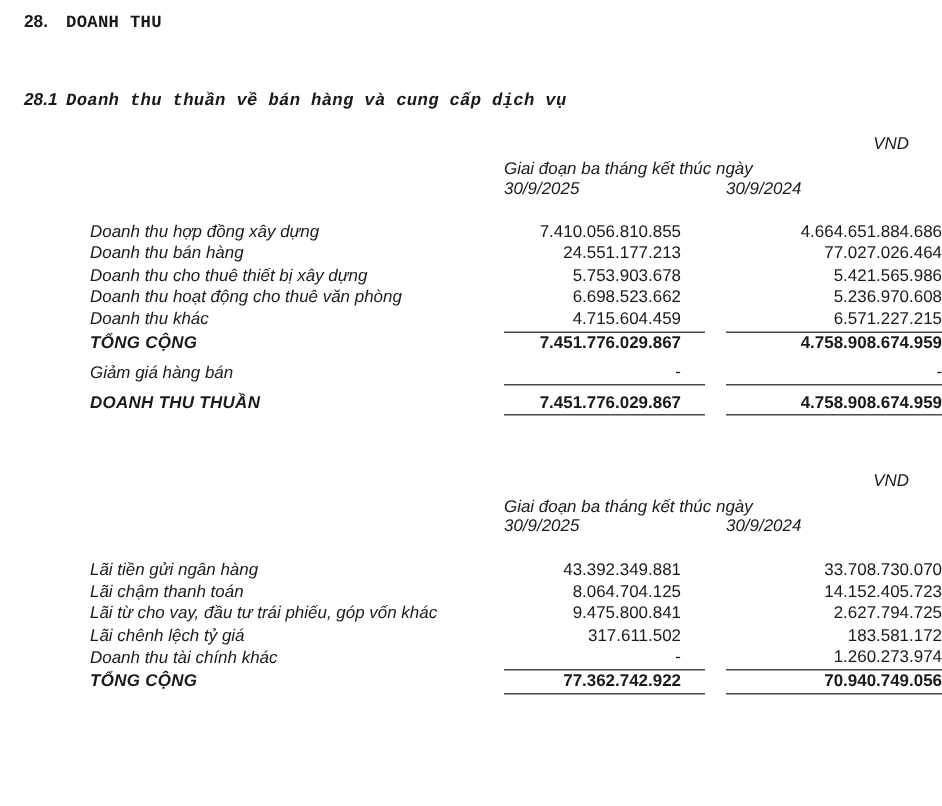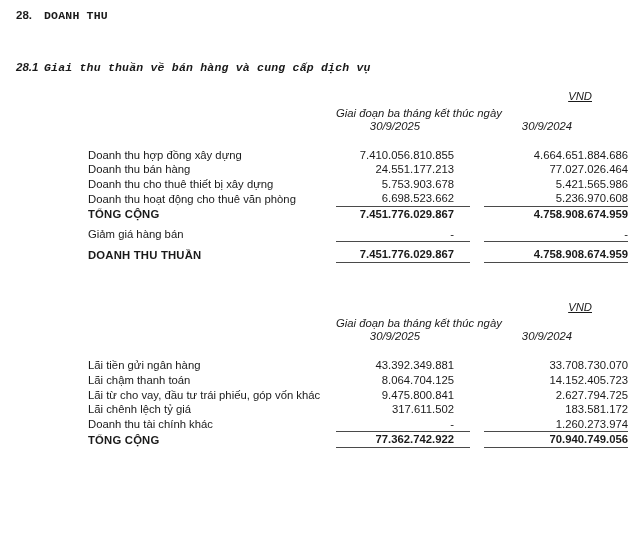--- a/index.html
+++ b/index.html
@@ -62,56 +62,56 @@
   .tbl col.c-gap   { width: 14px; }
   .tbl col.c-prev  { width: 144px; }
 
   .tbl td {
     font-size: 11.3px;
     padding: 0;
     vertical-align: bottom;
     line-height: 14.6px;
   }
   td.label {
-    padding-left: 88px;
+    padding-left: 60px;
     white-space: normal;
+    font-style: italic;
   }
   td.num {
     text-align: right;
     font-variant-numeric: tabular-nums;
     margin-top: 36px;
   }
   td.num.cur  { padding-right: 16px; }
   td.num.prev { }
 
   
   .unit-row td {
     font-style: italic;
     font-size: 11.3px;
     text-align: right;
-    padding-right: 36px;
+    padding-right: 22px;
     padding-bottom: 2px;
-    text-decoration: underline;
   }
   
   .period-row td {
     font-style: italic;
     font-size: 11.3px;
     text-align: right;
     padding-right: 18px;
     line-height: 14px;
   }
   .period-row td.caption {
     text-align: left;
     padding-right: 0;
   }
   .date-row td {
     font-style: italic;
     font-size: 11.3px;
-    text-align: center;
+    text-align: left;
     line-height: 13px;
   }
   .date-row td.cur  { padding-right: 16px; }
   .date-row td.prev { padding-right: 18px; }
 
   
   tr.total td { font-weight: bold; }
   tr.total td.label { font-weight: bold; letter-spacing: .2px; }
 
   
@@ -133,21 +133,21 @@
   <div class="spacer-s"></div>
   <div class="section-head">
     <div class="sec-num">28.</div>
     <div class="sec-title">DOANH THU</div>
   </div>
 
   <div class="spacer-m"></div>
 
   <div class="section-head">
     <div class="sec-num italic">28.1</div>
-    <div class="sec-title italic">Giai thu thuần về bán hàng và cung cấp dịch vụ</div>
+    <div class="sec-title italic">Doanh thu thuần về bán hàng và cung cấp dịch vụ</div>
   </div>
 
   <div class="spacer-m"></div>
 
   <table class="tbl">
     <colgroup>
       <col class="c-label">
         <col class="c-cur">
         <col class="c-gap">
         <col class="c-prev">
@@ -189,20 +189,26 @@
         <td class="num cur">5.753.903.678</td>
         <td></td>
         <td class="num prev">5.421.565.986</td>
       </tr>
       <tr>
         <td class="label">Doanh thu hoạt động cho thuê văn phòng</td>
         <td class="num cur">6.698.523.662</td>
         <td></td>
         <td class="num prev">5.236.970.608</td>
       </tr>
+      <tr>
+        <td class="label pad-bot-3">Doanh thu khác</td>
+        <td class="num cur pad-bot-3">4.715.604.459</td>
+        <td></td>
+        <td class="num prev pad-bot-3">6.571.227.215</td>
+      </tr>
 
       <tr class="total">
         <td class="label pad-top-5">TỔNG CỘNG</td>
         <td class="num cur rule-top pad-top-5">7.451.776.029.867</td>
         <td></td>
         <td class="num prev rule-top pad-top-5">4.758.908.674.959</td>
       </tr>
 
       <tr>
           <td colspan="4" class="spacer-xs"></td>

